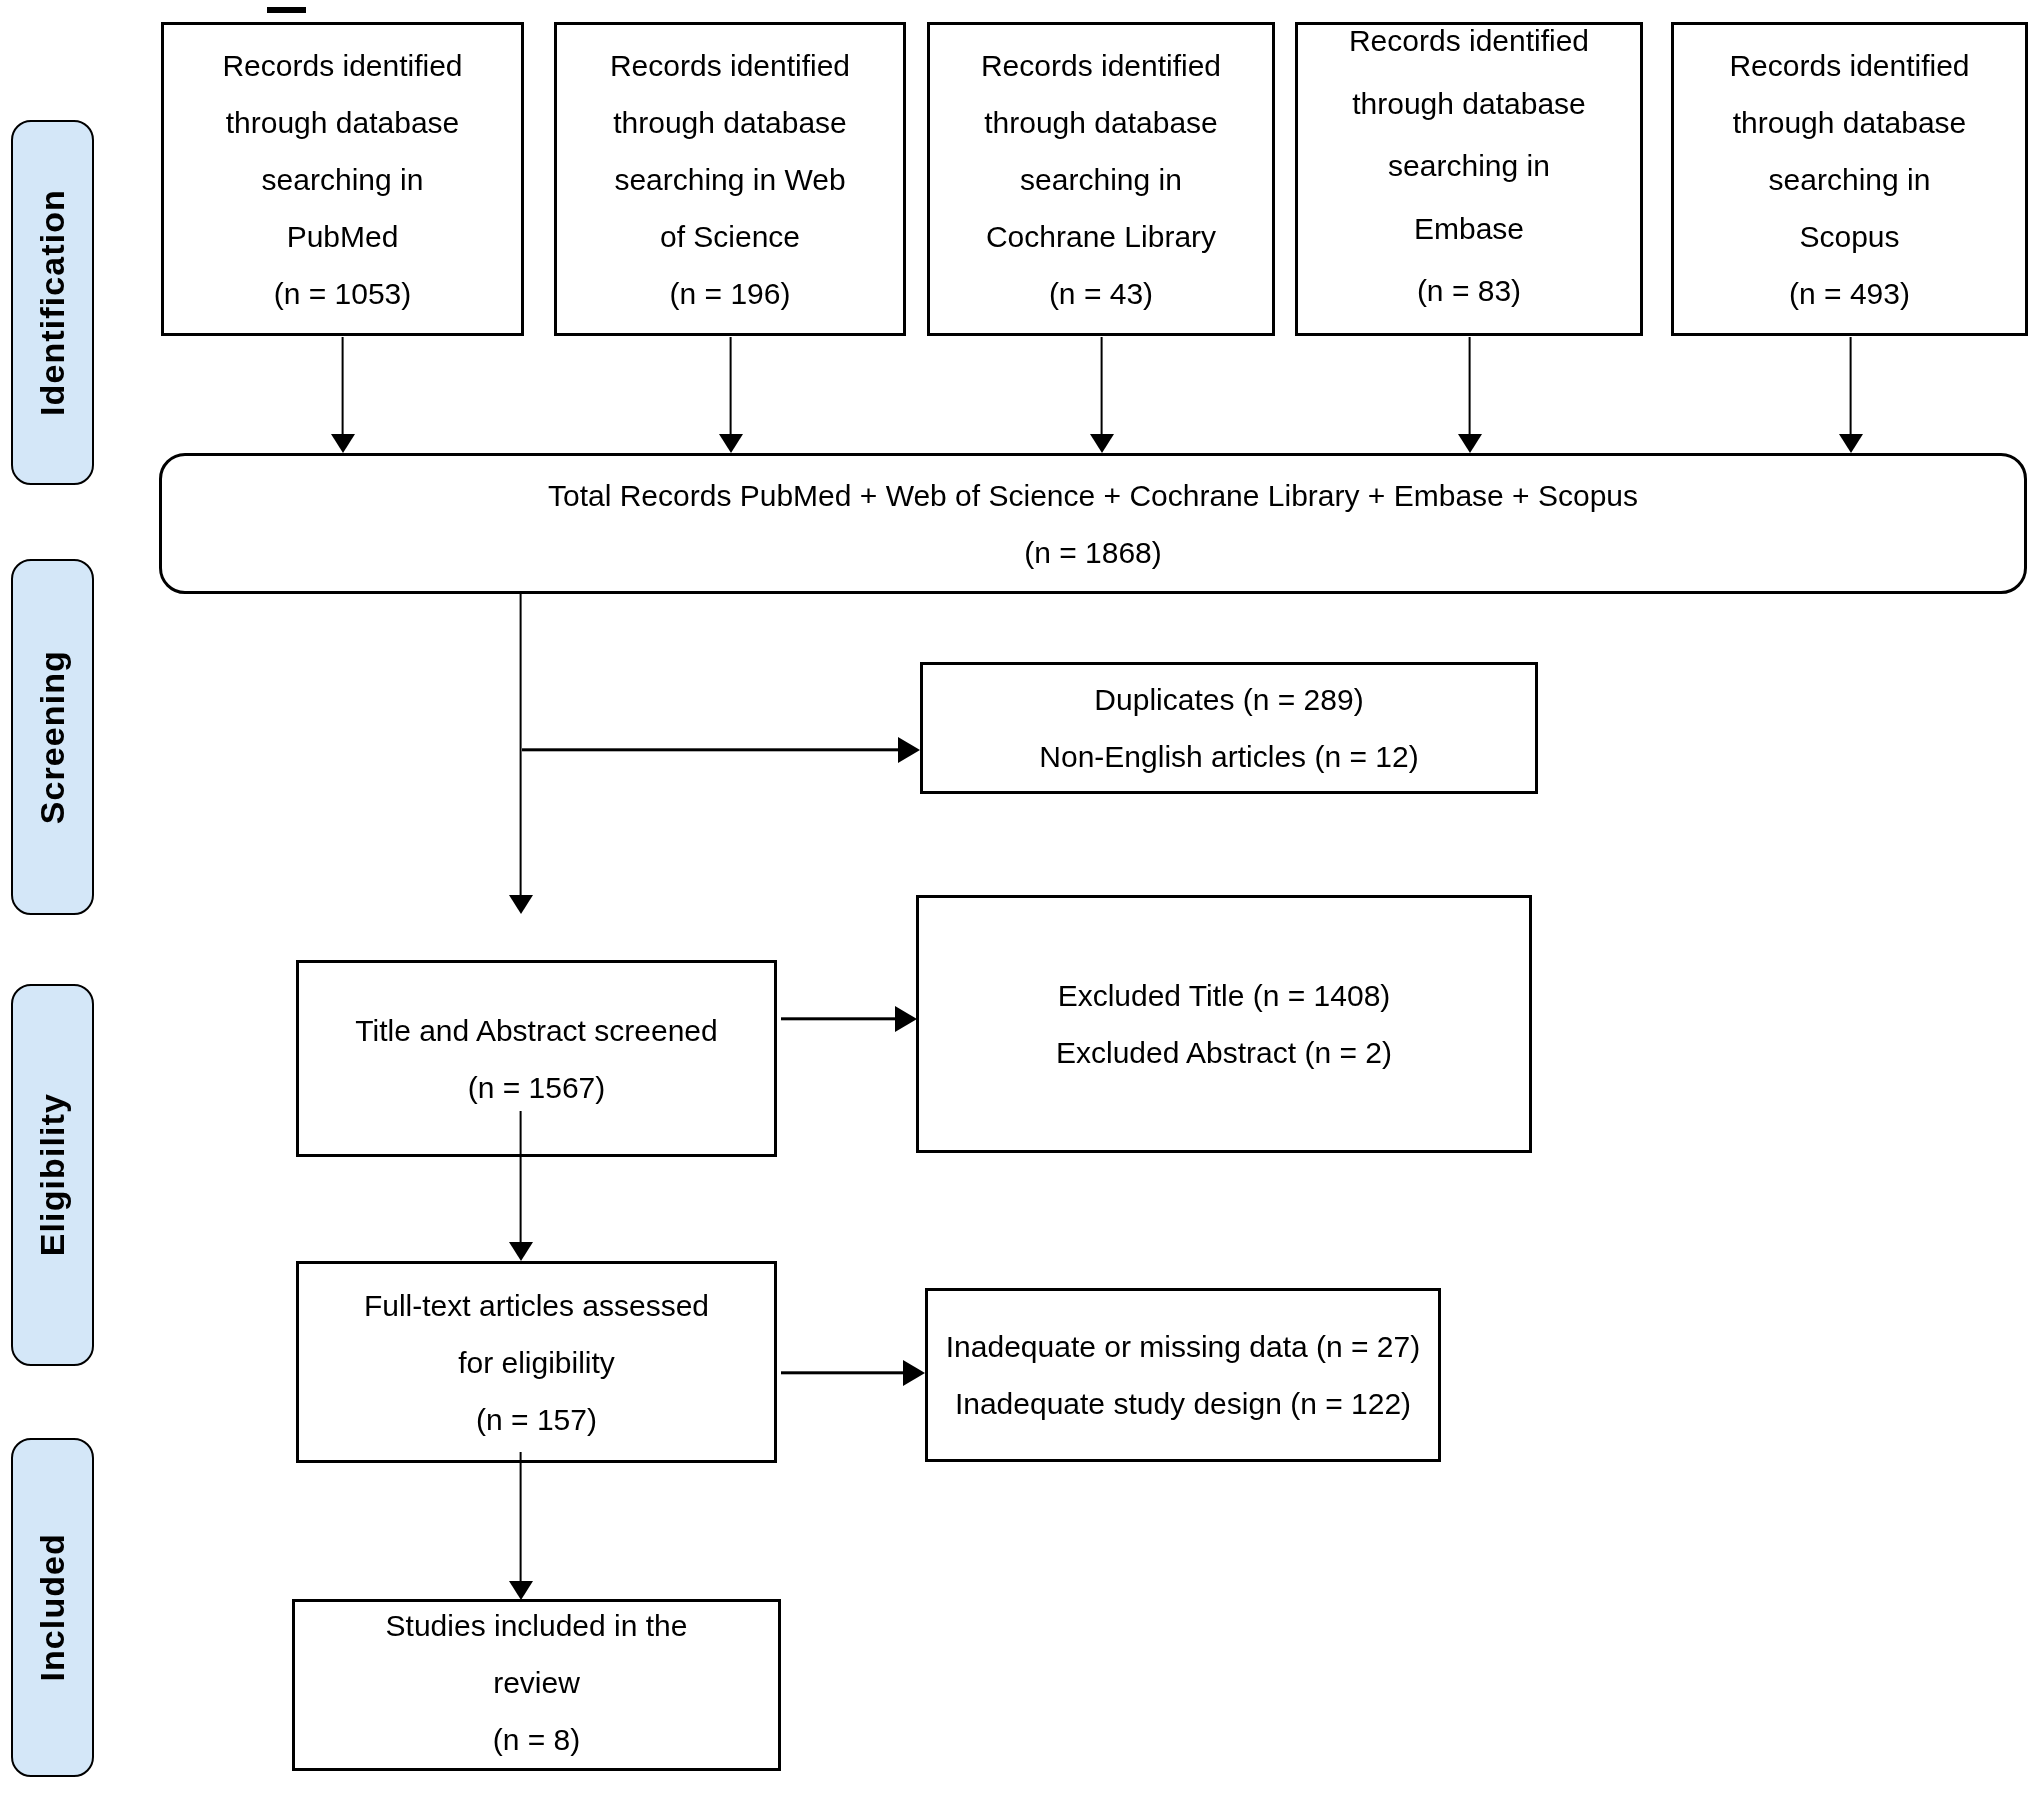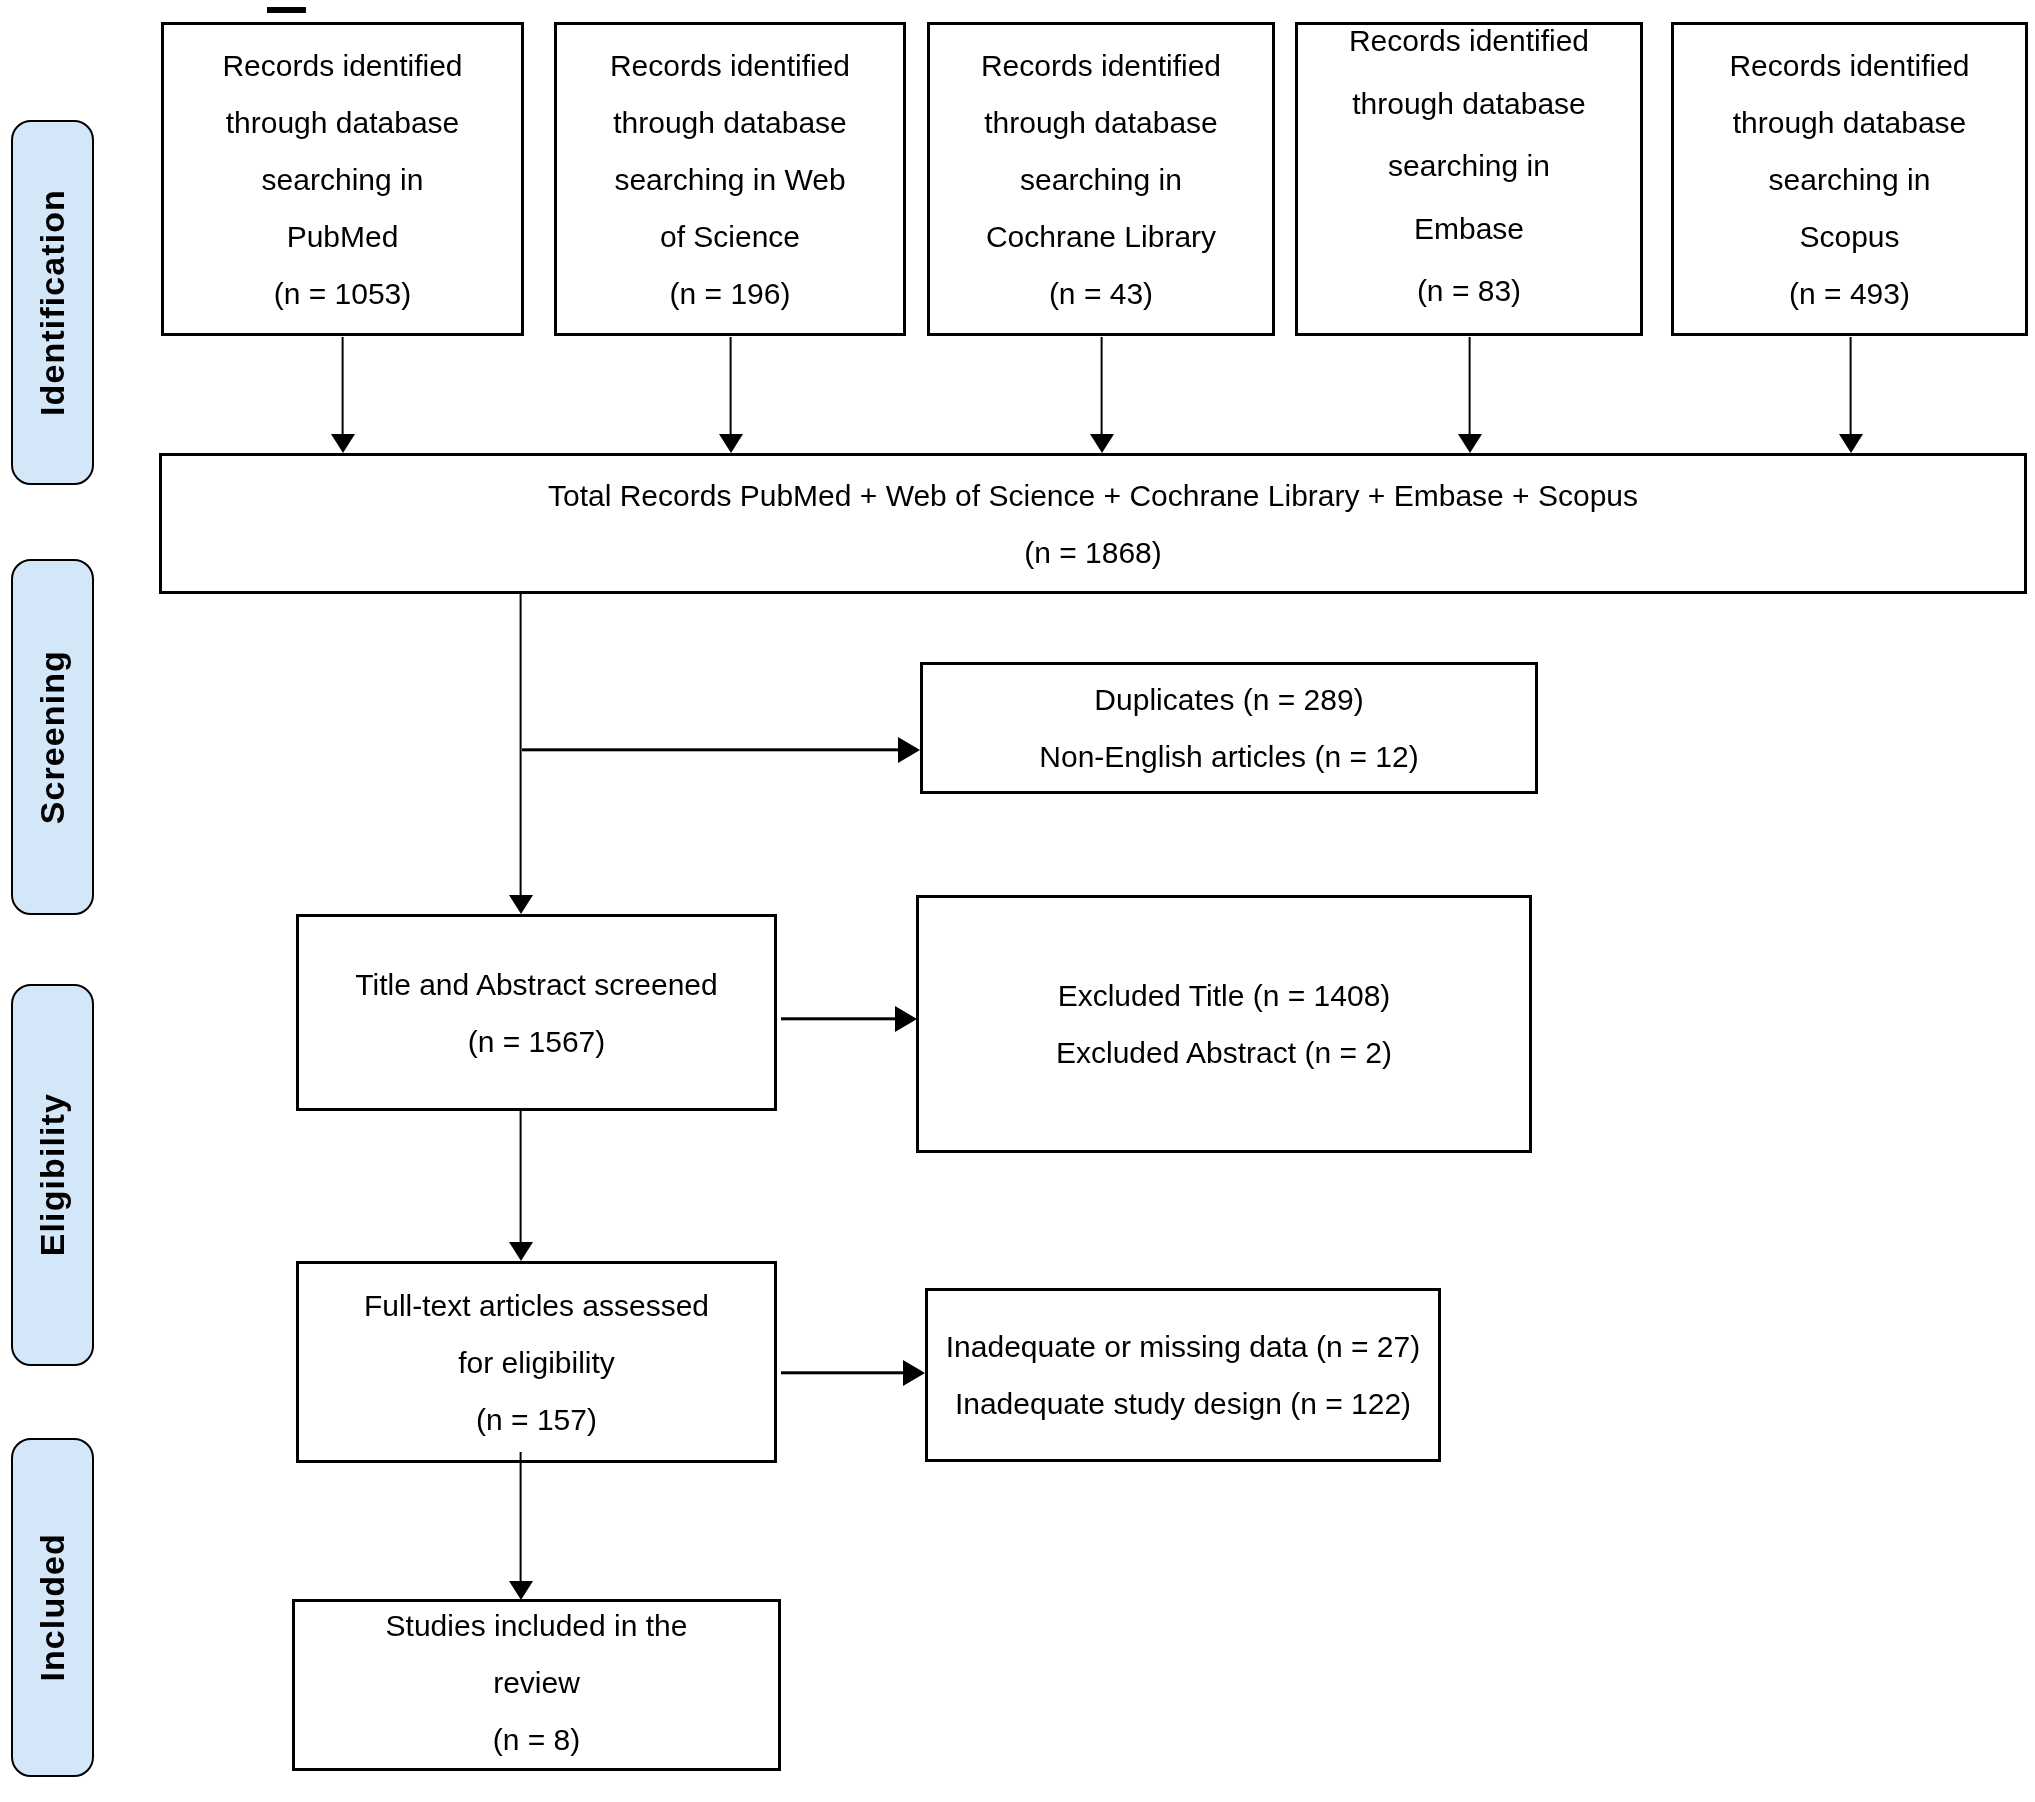--- a/index.html
+++ b/index.html
@@ -118,40 +118,40 @@
   </div>
   <div class="v-arrow" style="left:1457px;top:337px;height:116px;">
     <div class="shaft"></div>
       <div class="head"></div>
   </div>
   <div class="v-arrow" style="left:1838px;top:337px;height:116px;">
     <div class="shaft"></div>
       <div class="head"></div>
   </div>
 
-  <div class="fbox total" style="left:159px;top:453px;width:1868px;height:141px;">
+  <div class="fbox total" style="left:159px;top:453px;width:1868px;height:141px;border-radius:26px;">
     <div class="txt">Total Records PubMed + Web of Science + Cochrane Library + Embase + Scopus
 (n = 1868)</div>
   </div>
 
   <div class="v-arrow" style="left:508px;top:594px;height:320px;">
     <div class="shaft"></div>
       <div class="head"></div>
   </div>
   <div class="h-arrow" style="left:522px;top:736px;width:398px;">
     <div class="shaft"></div>
       <div class="head"></div>
   </div>
 
   <div class="fbox" style="left:920px;top:662px;width:618px;height:132px;">
     <div class="txt">Duplicates (n = 289)
 Non-English articles (n = 12)</div>
   </div>
 
-  <div class="fbox" style="left:296px;top:914px;width:481px;height:197px;">
+  <div class="fbox" style="left:296px;top:960px;width:481px;height:197px;">
     <div class="txt">Title and Abstract screened
 (n = 1567)</div>
   </div>
 
   <div class="h-arrow" style="left:781px;top:1005px;width:136px;">
     <div class="shaft"></div>
       <div class="head"></div>
   </div>
   <div class="fbox" style="left:916px;top:895px;width:616px;height:258px;">
     <div class="txt">Excluded Title (n = 1408)

